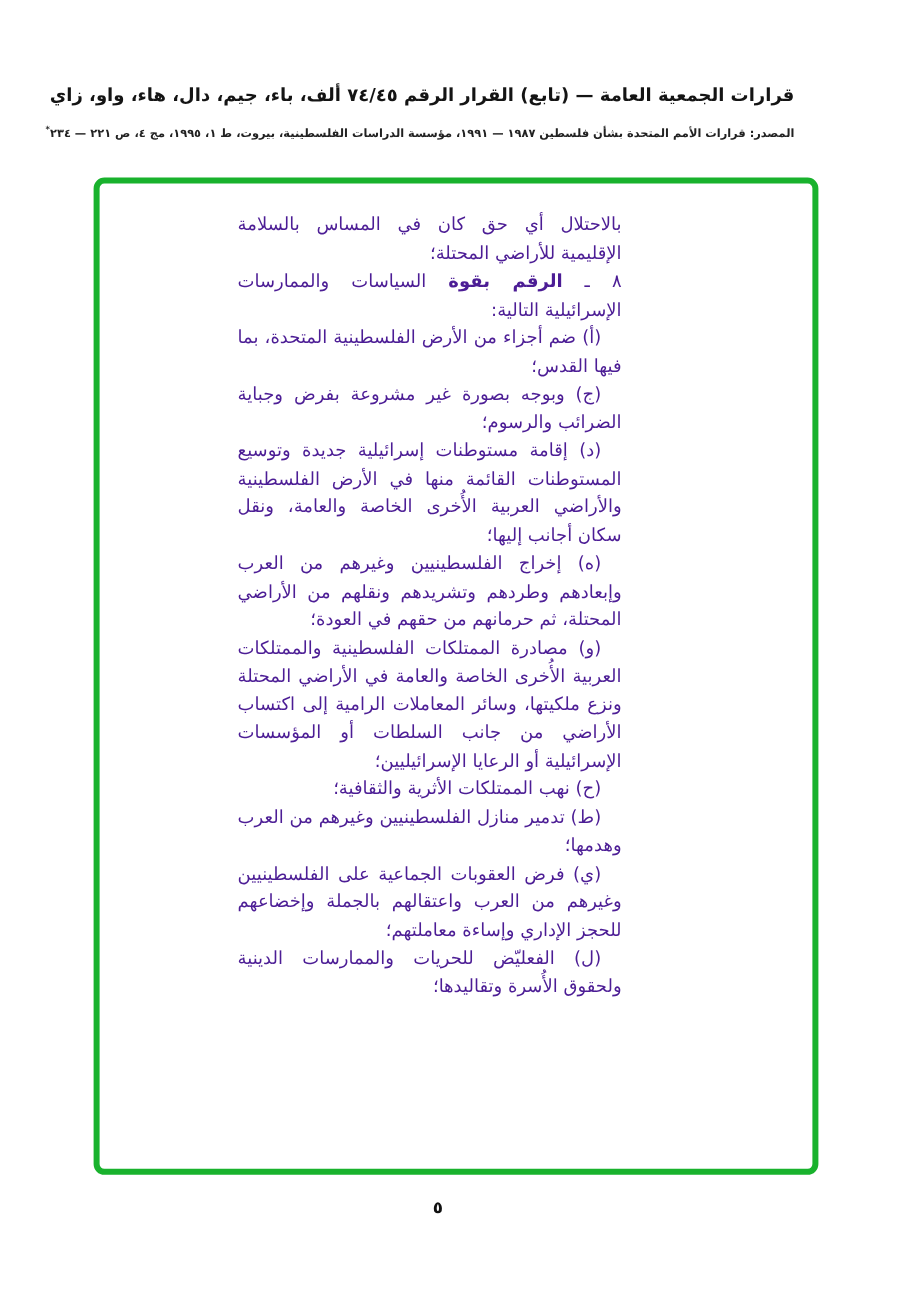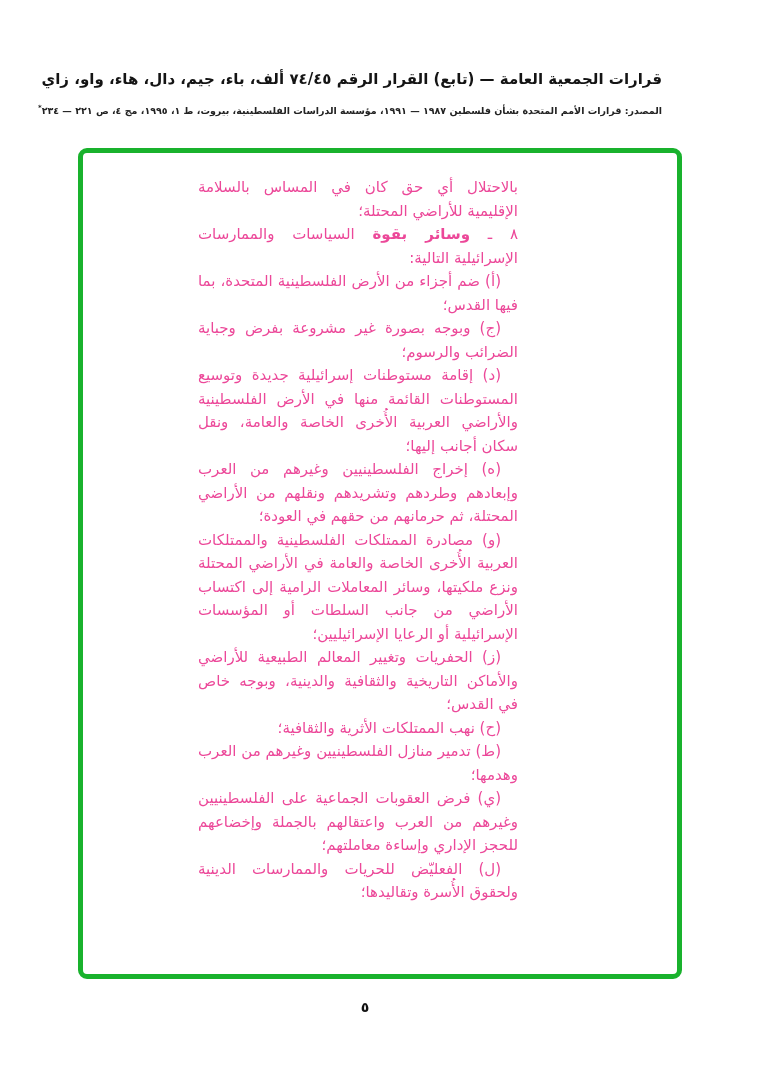--- a/index.html
+++ b/index.html
@@ -11,21 +11,21 @@
   .header{position:absolute;top:70px;left:55px;right:108px;direction:rtl;text-align:right;}
   .header-title{font-weight:bold;font-size:15px;white-space:nowrap;letter-spacing:-0.2px;}
   .header-source{margin-top:16px;font-weight:bold;font-size:9.5px;white-space:nowrap;color:#222;}
   .header-source sup{font-size:7px;}
   .frame{
     position:absolute;left:78px;top:148px;width:604px;height:831px;
     border:5px solid #19b22d;border-radius:9px;box-sizing:border-box;background:transparent;
   }
   .content{
     position:absolute;top:176px;left:198px;width:320px;
-    direction:rtl;text-align:justify;font-size:15px;line-height:23.5px;color:#ec4899;
+    direction:rtl;text-align:justify;font-size:15px;line-height:23.5px;color:#4c1d95;
   }
   .content p{margin:0;padding:0;}
   .content p.li{text-indent:17px;}
   .content b{font-weight:bold;}
   .pageno{
     position:absolute;top:999px;left:348px;width:34px;text-align:center;
     font-weight:bold;font-size:14px;color:#111;
   }
 </style>
 </head>
@@ -35,27 +35,26 @@
 
   <div class="header">
     <div class="header-title">قرارات الجمعية العامة — (تابع) القرار الرقم ٧٤/٤٥ ألف، باء، جيم، دال، هاء، واو، زاي</div>
     <div class="header-source"><span>المصدر: قرارات الأمم المتحدة بشأن فلسطين ١٩٨٧ — ١٩٩١، مؤسسة الدراسات الفلسطينية، بيروت، ط ١، ١٩٩٥، مج ٤، ص ٢٢١ — ٢٣٤</span><sup>*</sup></div>
   </div>
 
   <div class="frame"></div>
 
   <div class="content">
     <p><span>بالاحتلال أي حق كان في المساس بالسلامة الإقليمية للأراضي المحتلة؛</span></p>
-    <p><span>٨ ـ </span><b>وسائر بقوة</b><span> السياسات والممارسات الإسرائيلية التالية:</span></p>
+    <p><span>٨ ـ </span><b>الرقم بقوة</b><span> السياسات والممارسات الإسرائيلية التالية:</span></p>
     <p class="li"><span>(أ) ضم أجزاء من الأرض الفلسطينية المتحدة، بما فيها القدس؛</span></p>
     <p class="li"><span>(ج) وبوجه بصورة غير مشروعة بفرض وجباية الضرائب والرسوم؛</span></p>
     <p class="li"><span>(د) إقامة مستوطنات إسرائيلية جديدة وتوسيع المستوطنات القائمة منها في الأرض الفلسطينية والأراضي العربية الأُخرى الخاصة والعامة، ونقل سكان أجانب إليها؛</span></p>
     <p class="li"><span>(ه) إخراج الفلسطينيين وغيرهم من العرب وإبعادهم وطردهم وتشريدهم ونقلهم من الأراضي المحتلة، ثم حرمانهم من حقهم في العودة؛</span></p>
     <p class="li"><span>(و) مصادرة الممتلكات الفلسطينية والممتلكات العربية الأُخرى الخاصة والعامة في الأراضي المحتلة ونزع ملكيتها، وسائر المعاملات الرامية إلى اكتساب الأراضي من جانب السلطات أو المؤسسات الإسرائيلية أو الرعايا الإسرائيليين؛</span></p>
-    <p class="li"><span>(ز) الحفريات وتغيير المعالم الطبيعية للأراضي والأماكن التاريخية والثقافية والدينية، وبوجه خاص في القدس؛</span></p>
     <p class="li"><span>(ح) نهب الممتلكات الأثرية والثقافية؛</span></p>
     <p class="li"><span>(ط) تدمير منازل الفلسطينيين وغيرهم من العرب وهدمها؛</span></p>
     <p class="li"><span>(ي) فرض العقوبات الجماعية على الفلسطينيين وغيرهم من العرب واعتقالهم بالجملة وإخضاعهم للحجز الإداري وإساءة معاملتهم؛</span></p>
     <p class="li"><span>(ل) الفعليّض للحريات والممارسات الدينية ولحقوق الأُسرة وتقاليدها؛</span></p>
   </div>
 
   <div class="pageno">٥</div>
 
 </div>
 

